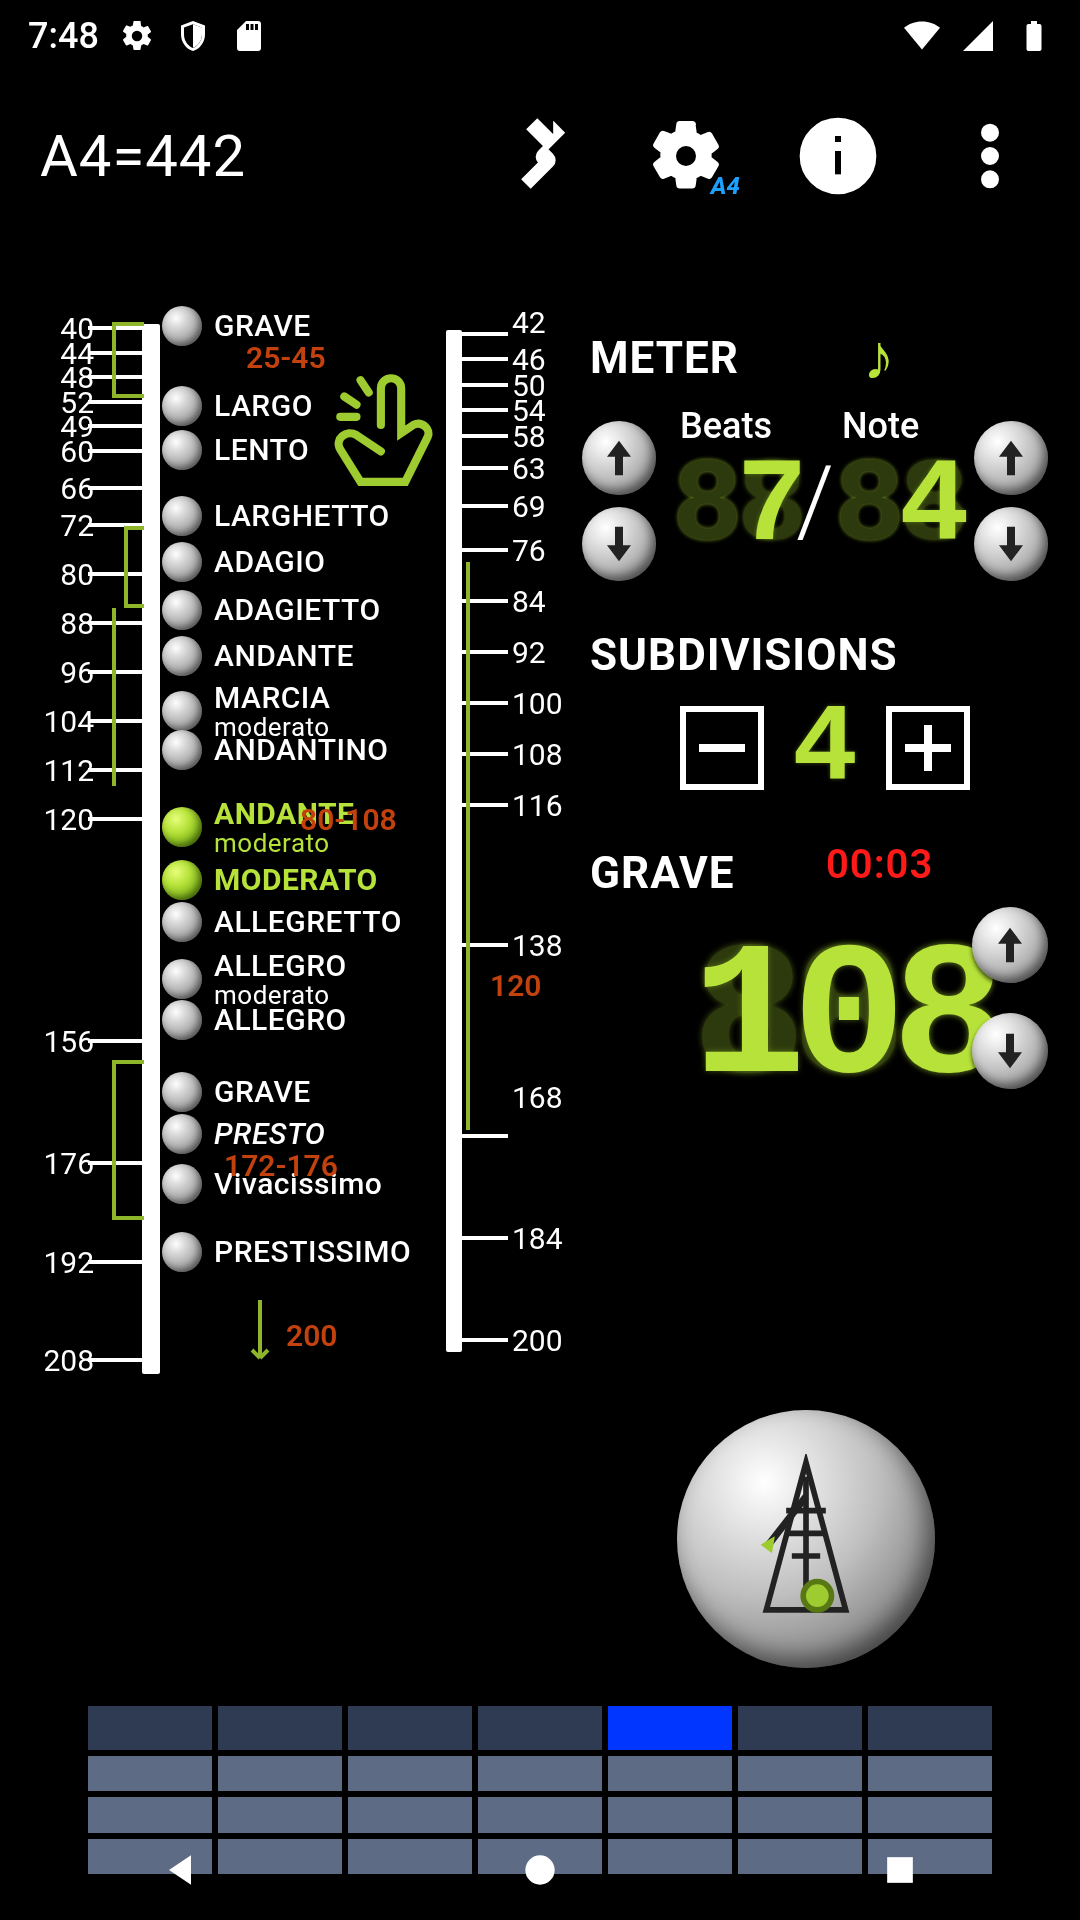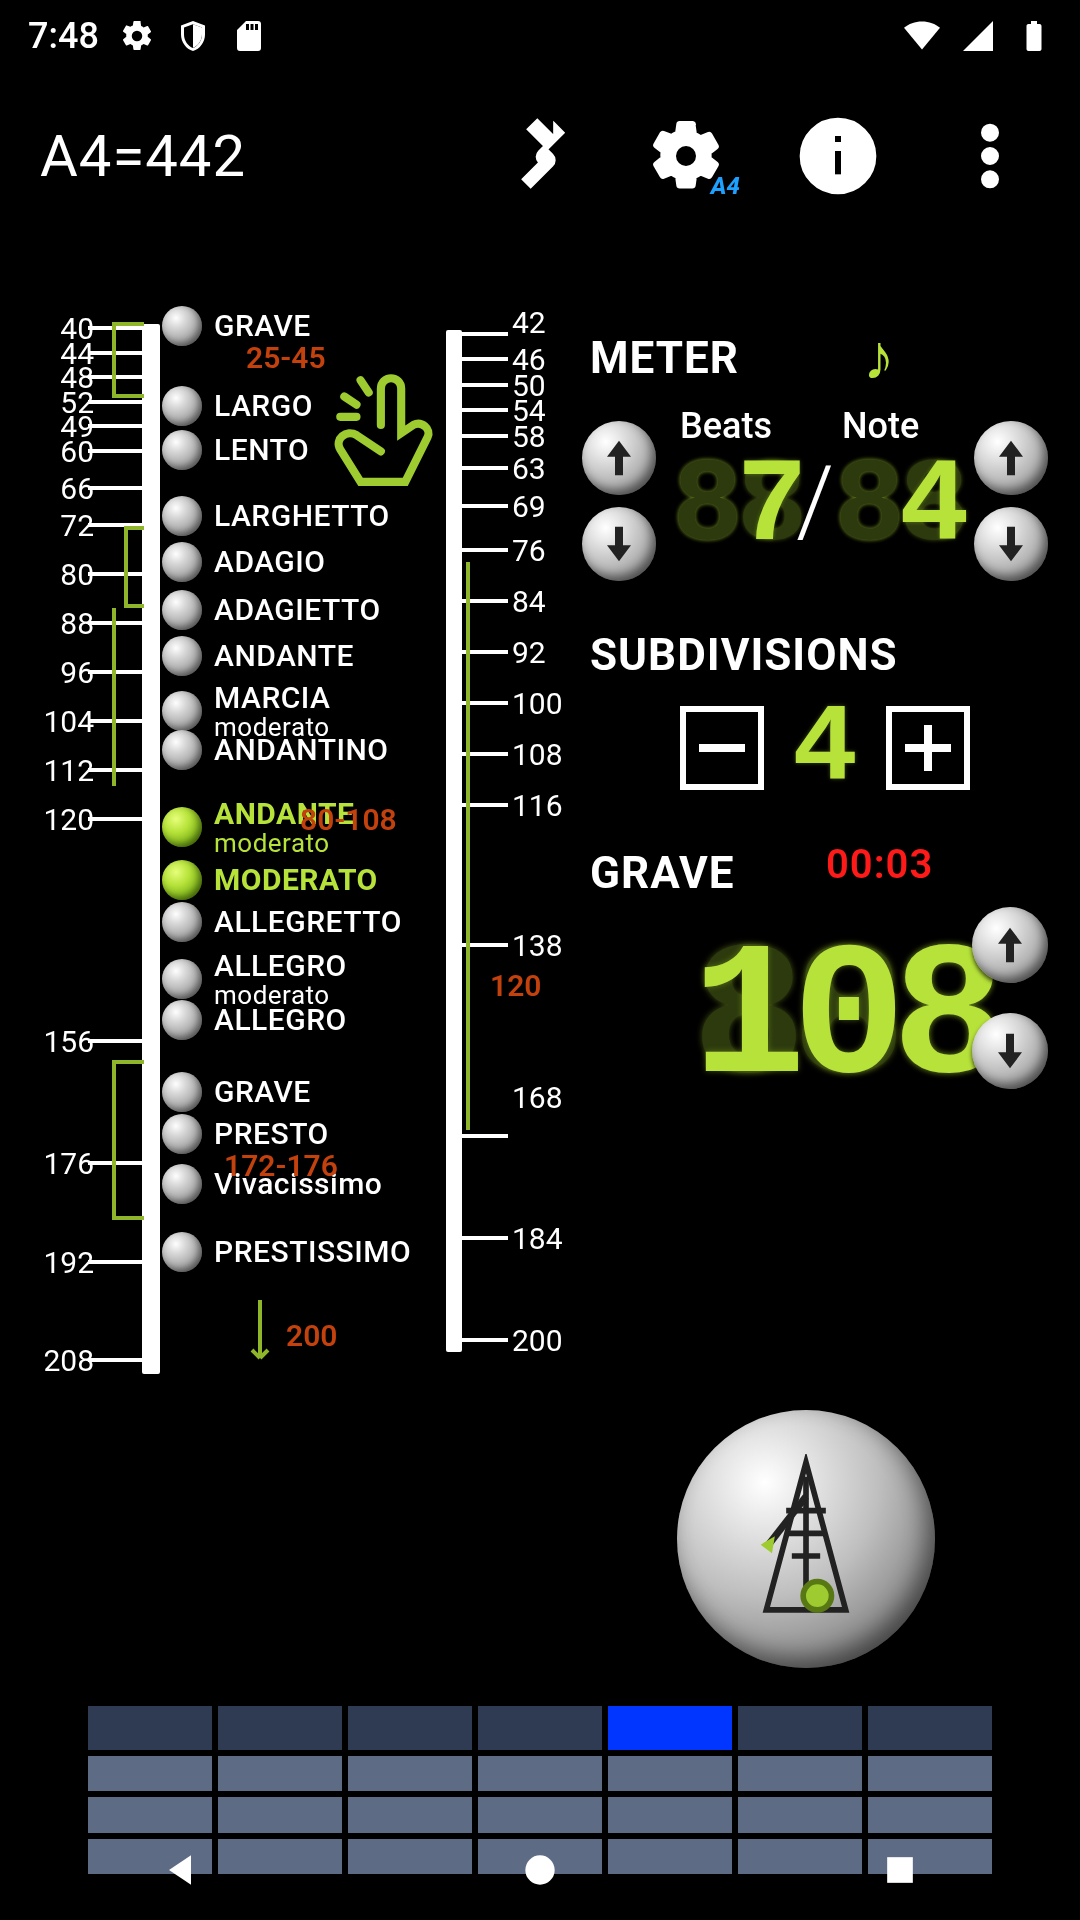--- a/index.html
+++ b/index.html
@@ -304,21 +304,21 @@
           <div class="lbl">ALLEGRO<span class="sub">moderato</span></div>
         </div>
         <div class="tempo-item" style="top: 700px;">
           <div class="ball"></div>
           <div class="lbl">ALLEGRO</div>
         </div>
         <div class="tempo-item" style="top: 772px;">
           <div class="ball"></div>
           <div class="lbl">GRAVE</div>
         </div>
-        <div class="tempo-item" style="top: 814px;">
+        <div class="tempo-item" style="top: 814px; font-style: italic;">
           <div class="ball"></div>
           <div class="lbl">PRESTO</div>
         </div>
         <div class="tempo-item" style="top: 864px;">
           <div class="ball"></div>
           <div class="lbl">Vivacissimo</div>
         </div>
         <div class="tempo-item" style="top: 932px;">
           <div class="ball"></div>
           <div class="lbl">PRESTISSIMO</div>

